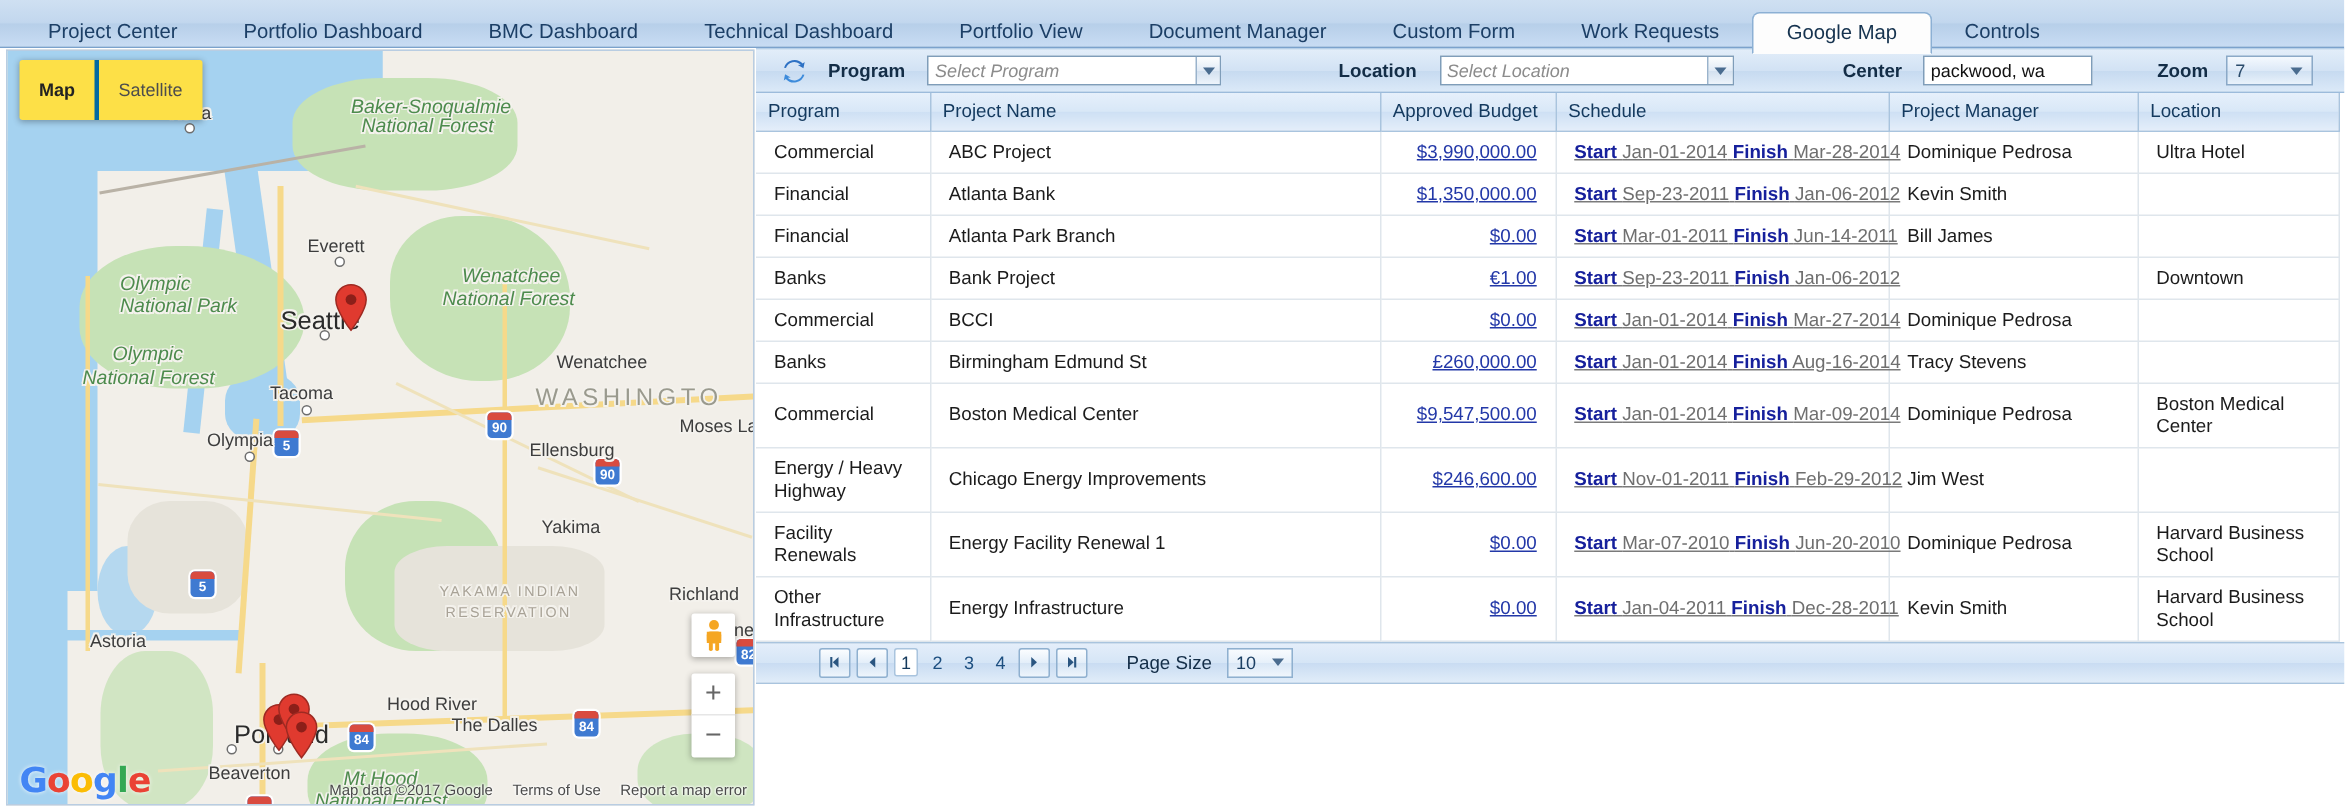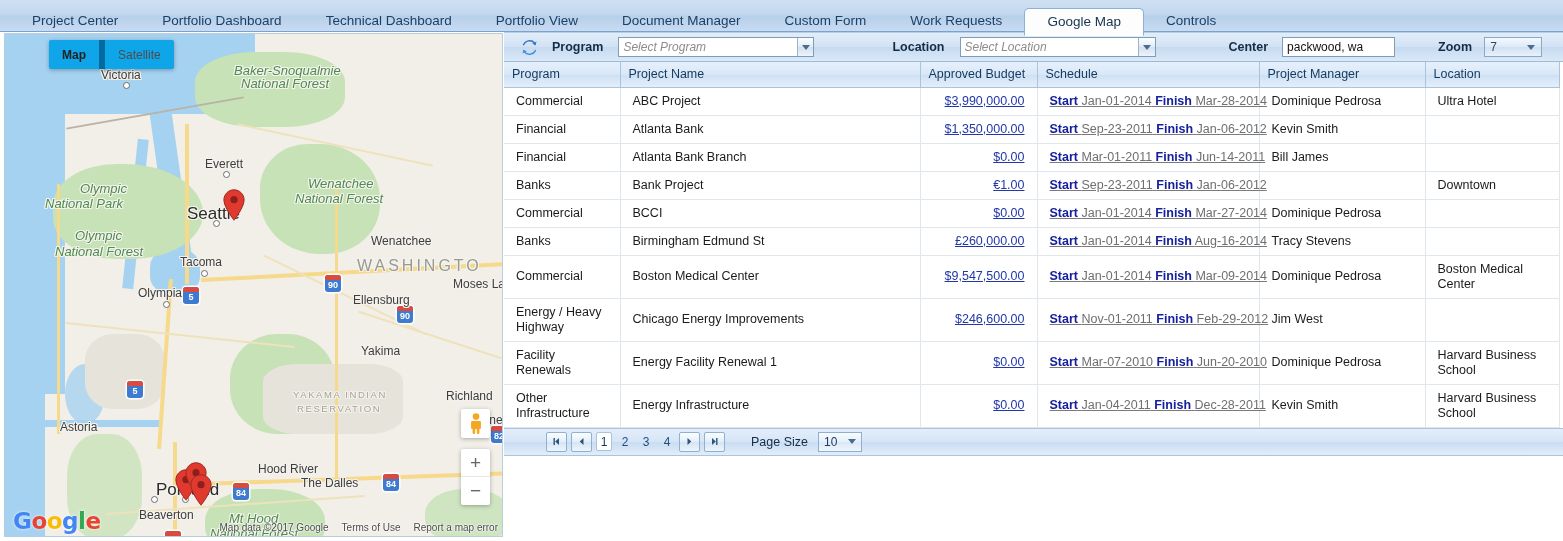--- a/index.html
+++ b/index.html
@@ -101,36 +101,35 @@
     box-shadow:0 0 0 1.5px #fff;
   }
   .shield:before{
     content:""; position:absolute; left:0; right:0; top:0; height:5px;
     background:#d94b3f; border-radius:3px 3px 0 0;
   }
 
   
   .maptype {
     position: absolute; left: 8px; top: 6px;
-    height: 29px;
-    background: #0ea5e9;
+    height: 40px;
+    background: #fde047;
     border-radius: 2px;
     box-shadow: 0 1px 4px rgba(0,0,0,.3);
     display: flex; align-items: stretch;
     z-index: 20;
-    margin-left: 36px;
   }
   .maptype div {
     padding: 0 13px;
     font-size: 12px; color: #4d4d4d;
     display: flex; align-items: center;
     cursor: pointer;
   }
   .maptype div.sel { color: #222; font-weight: 600; }
-  .maptype div + div { border-left: 6px solid #0369a1; }
+  .maptype div + div { border-left: 3px solid #0369a1; }
 
   .pegman {
     position: absolute; right: 12px; top: 375px;
     width: 29px; height: 29px;
     background: #fff; border-radius: 2px;
     box-shadow: 0 1px 4px rgba(0,0,0,.3);
     z-index: 20;
     display:flex; align-items:center; justify-content:center;
   }
   .zoomctl {
@@ -318,20 +317,21 @@
   .pagesize-sel .caret { margin-left:auto; margin-right:5px; }
 </style>
 </head>
 <body>
 
 <div id="app">
 
   <div class="tabbar" id="tabbar">
       <div class="tab">Project Center</div>
       <div class="tab">Portfolio Dashboard</div>
+      <div class="tab">BMC Dashboard</div>
       <div class="tab">Technical Dashboard</div>
       <div class="tab">Portfolio View</div>
       <div class="tab">Document Manager</div>
       <div class="tab">Custom Form</div>
       <div class="tab">Work Requests</div>
       <div class="tab active">Google Map</div>
       <div class="tab">Controls</div>
     </div>
 
   <div class="mappanel">
@@ -382,21 +382,21 @@
       <div class="shield" style="left:160px;top:497px;">5</div>
 
       <div id="maplabels">
           <div class="maplabel city" style="left: 96px; top: 34px;">Victoria</div>
           <div class="maplabel park" style="left: 229px; top: 30px;">Baker-Snoqualmie</div>
           <div class="maplabel park" style="left: 236px; top: 43px;">National Forest</div>
           <div class="maplabel city" style="left: 200px; top: 123px;">Everett</div>
           <div class="maplabel park" style="left: 303px; top: 143px;">Wenatchee</div>
           <div class="maplabel park" style="left: 290px; top: 158px;">National Forest</div>
           <div class="maplabel park" style="left: 75px; top: 148px;">Olympic</div>
-          <div class="maplabel park" style="left: 40px; top: 163px;">National Park</div>
+          <div class="maplabel park" style="left: 55px; top: 163px; padding-left: 20px;">National Park</div>
           <div class="maplabel bigcity" style="left: 182px; top: 170px;">Seattle</div>
           <div class="maplabel park" style="left: 70px; top: 195px;">Olympic</div>
           <div class="maplabel park" style="left: 50px; top: 211px;">National Forest</div>
           <div class="maplabel city" style="left: 366px; top: 200px;">Wenatchee</div>
           <div class="maplabel state" style="left: 352px; top: 223px;">WASHINGTO</div>
           <div class="maplabel city" style="left: 175px; top: 221px;">Tacoma</div>
           <div class="maplabel city" style="left: 448px; top: 243px;">Moses La</div>
           <div class="maplabel city" style="left: 348px; top: 259px;">Ellensburg</div>
           <div class="maplabel city" style="left: 133px; top: 252px;">Olympia</div>
           <div class="maplabel city" style="left: 356px; top: 310px;">Yakima</div>
@@ -536,21 +536,21 @@
             <tr>
               <td>Financial</td>
               <td>Atlanta Bank</td>
               <td class="num"><span class="moneylink">$1,350,000.00</span></td>
               <td><span class="schedlink"><b>Start</b> <span class="d">Sep-23-2011</span>  <b>Finish</b> <span class="d">Jan-06-2012</span> </span></td>
               <td>Kevin Smith</td>
               <td></td>
             </tr>
             <tr>
               <td>Financial</td>
-              <td>Atlanta Bank Branch</td>
+              <td>Atlanta Park Branch</td>
               <td class="num"><span class="moneylink">$0.00</span></td>
               <td><span class="schedlink"><b>Start</b> <span class="d">Mar-01-2011</span>  <b>Finish</b> <span class="d">Jun-14-2011</span> </span></td>
               <td>Bill James</td>
               <td></td>
             </tr>
             <tr>
               <td>Banks</td>
               <td>Bank Project</td>
               <td class="num"><span class="moneylink">€1.00</span></td>
               <td><span class="schedlink"><b>Start</b> <span class="d">Sep-23-2011</span>  <b>Finish</b> <span class="d">Jan-06-2012</span> </span></td>

